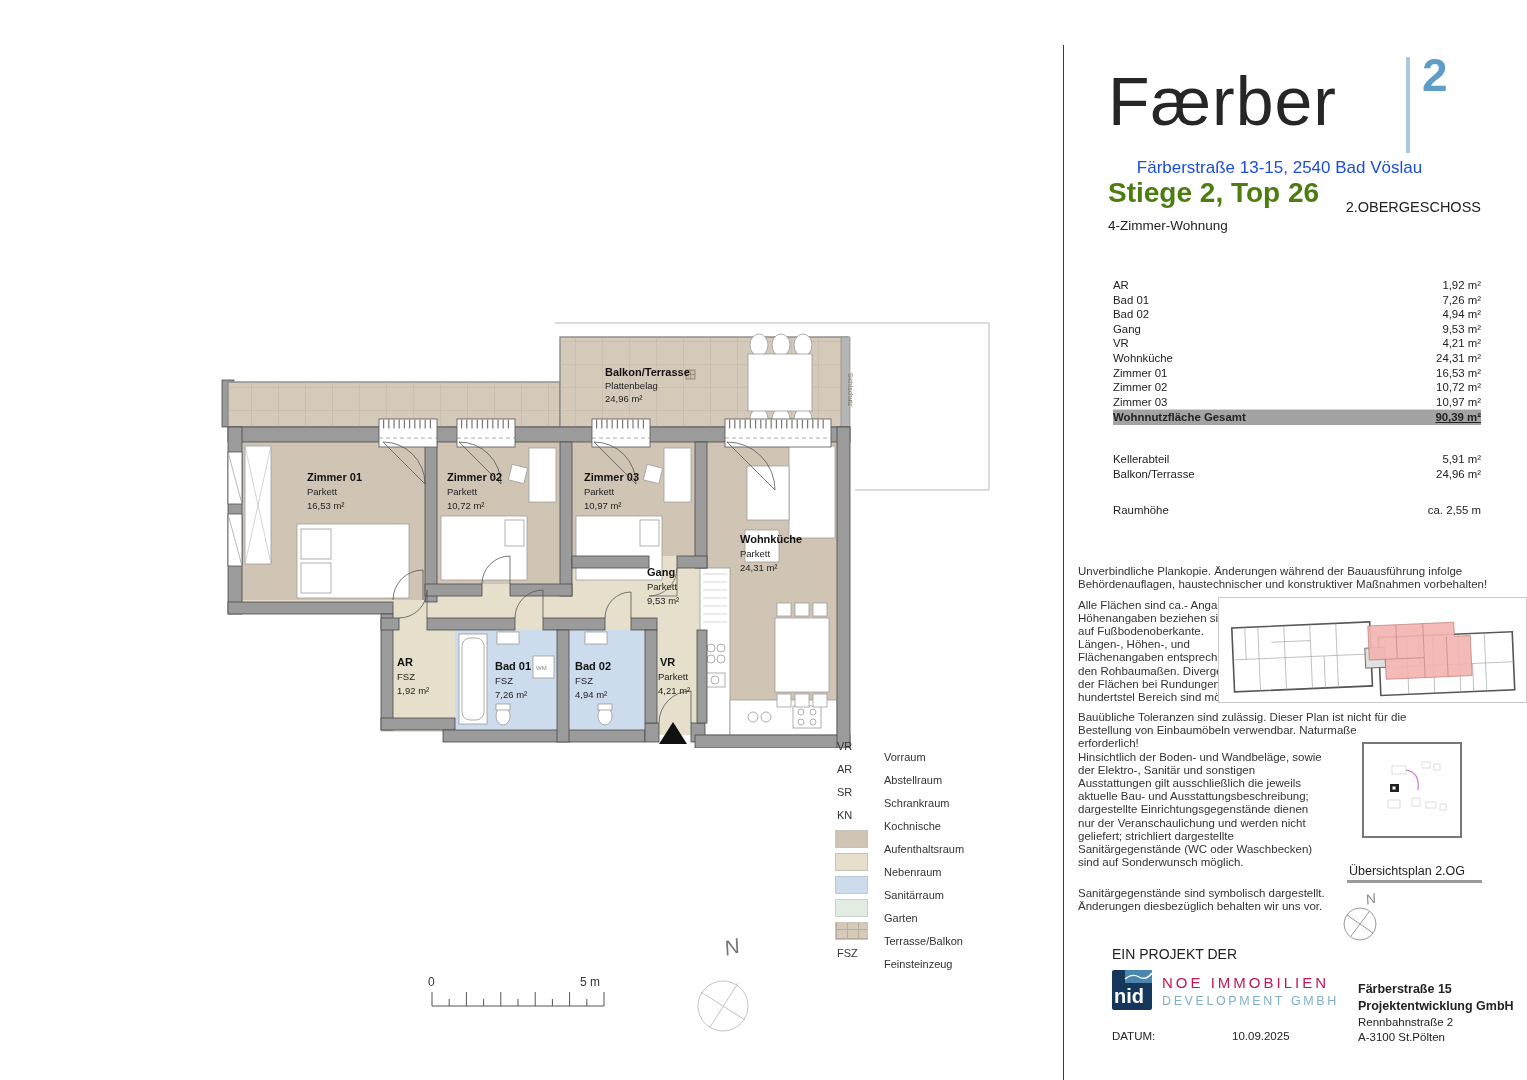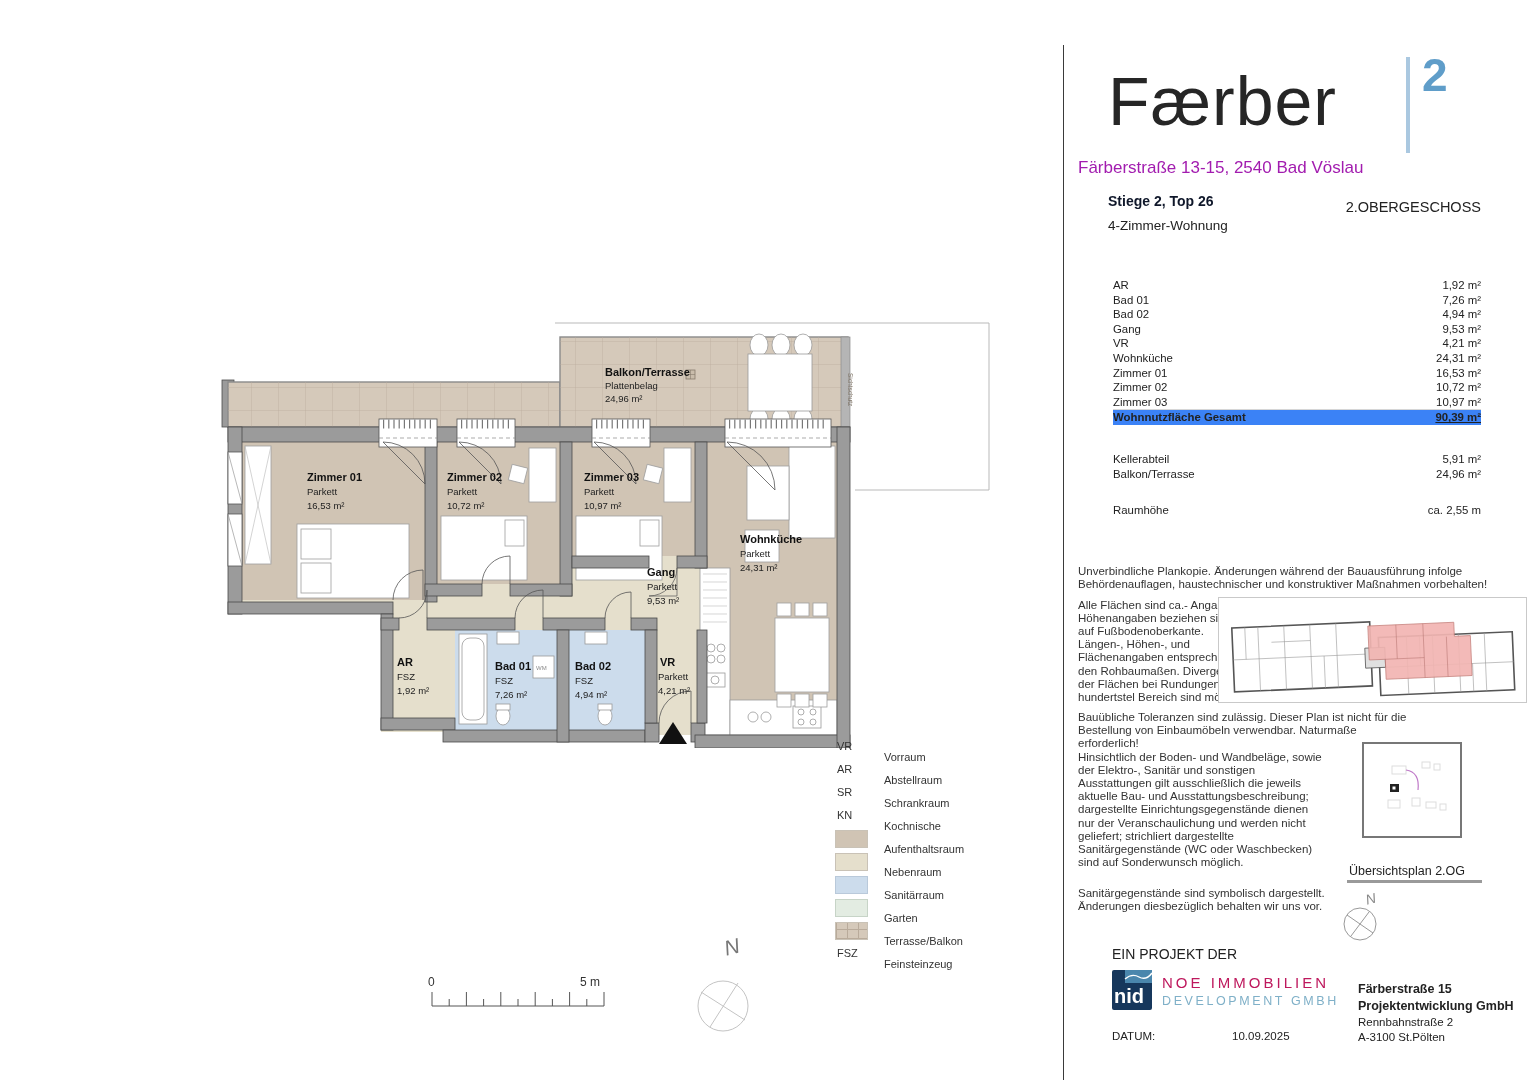--- a/index.html
+++ b/index.html
@@ -6,28 +6,28 @@
   body{width:1527px;height:1080px;position:relative;background:#fff;overflow:hidden;
        font-family:"Liberation Sans",sans-serif;color:#222;}
   .abs{position:absolute;}
 
   
   .panel-divider{left:1063px;top:45px;width:1px;height:1035px;background:#3a3a3a;}
   .logo{left:1108px;top:62px;width:300px;font-family:Liberation Sans, sans-serif;
         font-size:68px;color:#262626;letter-spacing:1px;}
   .logo-bar{left:1406px;top:57px;width:4px;height:96px;background:#aac8e0;}
   .logo-sup{left:1422px;top:48px;font-size:46px;font-weight:bold;color:#5f9dc9;}
-  .addr{left:1078px;top:158px;width:403px;text-align:left;font-size:17px;color:#a21caf;}
-  .unit-title{left:1108px;top:193px;font-size:14px;font-weight:bold;color:#0f172a;}
+  .addr{left:1078px;top:158px;width:403px;text-align:center;font-size:17px;color:#1d4ed8;}
+  .unit-title{left:1108px;top:177px;font-size:28px;font-weight:bold;color:#4d7c0f;}
   .floor-label{left:1180px;top:199px;width:301px;text-align:right;font-size:14.5px;color:#222;}
   .unit-sub{left:1108px;top:218px;font-size:13.5px;color:#222;}
 
   .areas{left:1113px;top:278px;width:368px;font-size:11.4px;color:#222;}
   .arow{display:flex;justify-content:space-between;height:14.6px;line-height:14.6px;}
-  .arow.total{font-weight:bold;border-top:1px solid #d6d6d6;background:#3b82f6;}
+  .arow.total{font-weight:bold;border-top:1px solid #d6d6d6;background:#a3a3a3;}
   .arow.total .val{text-decoration:underline;}
   .extras{left:1113px;top:452px;width:368px;font-size:11.4px;}
   .raum{left:1113px;top:503px;width:368px;font-size:11.4px;}
 
   .note{font-size:11.5px;line-height:1.14;color:#333;margin-top:9px;}
   .note-1{left:1078px;top:556px;width:435px;}
   .note-2{left:1078px;top:590px;width:170px;}
   .note-3{left:1078px;top:702px;width:335px;}
   .note-4{left:1078px;top:742px;width:248px;}
   .note-5{left:1078px;top:878px;width:280px;}

